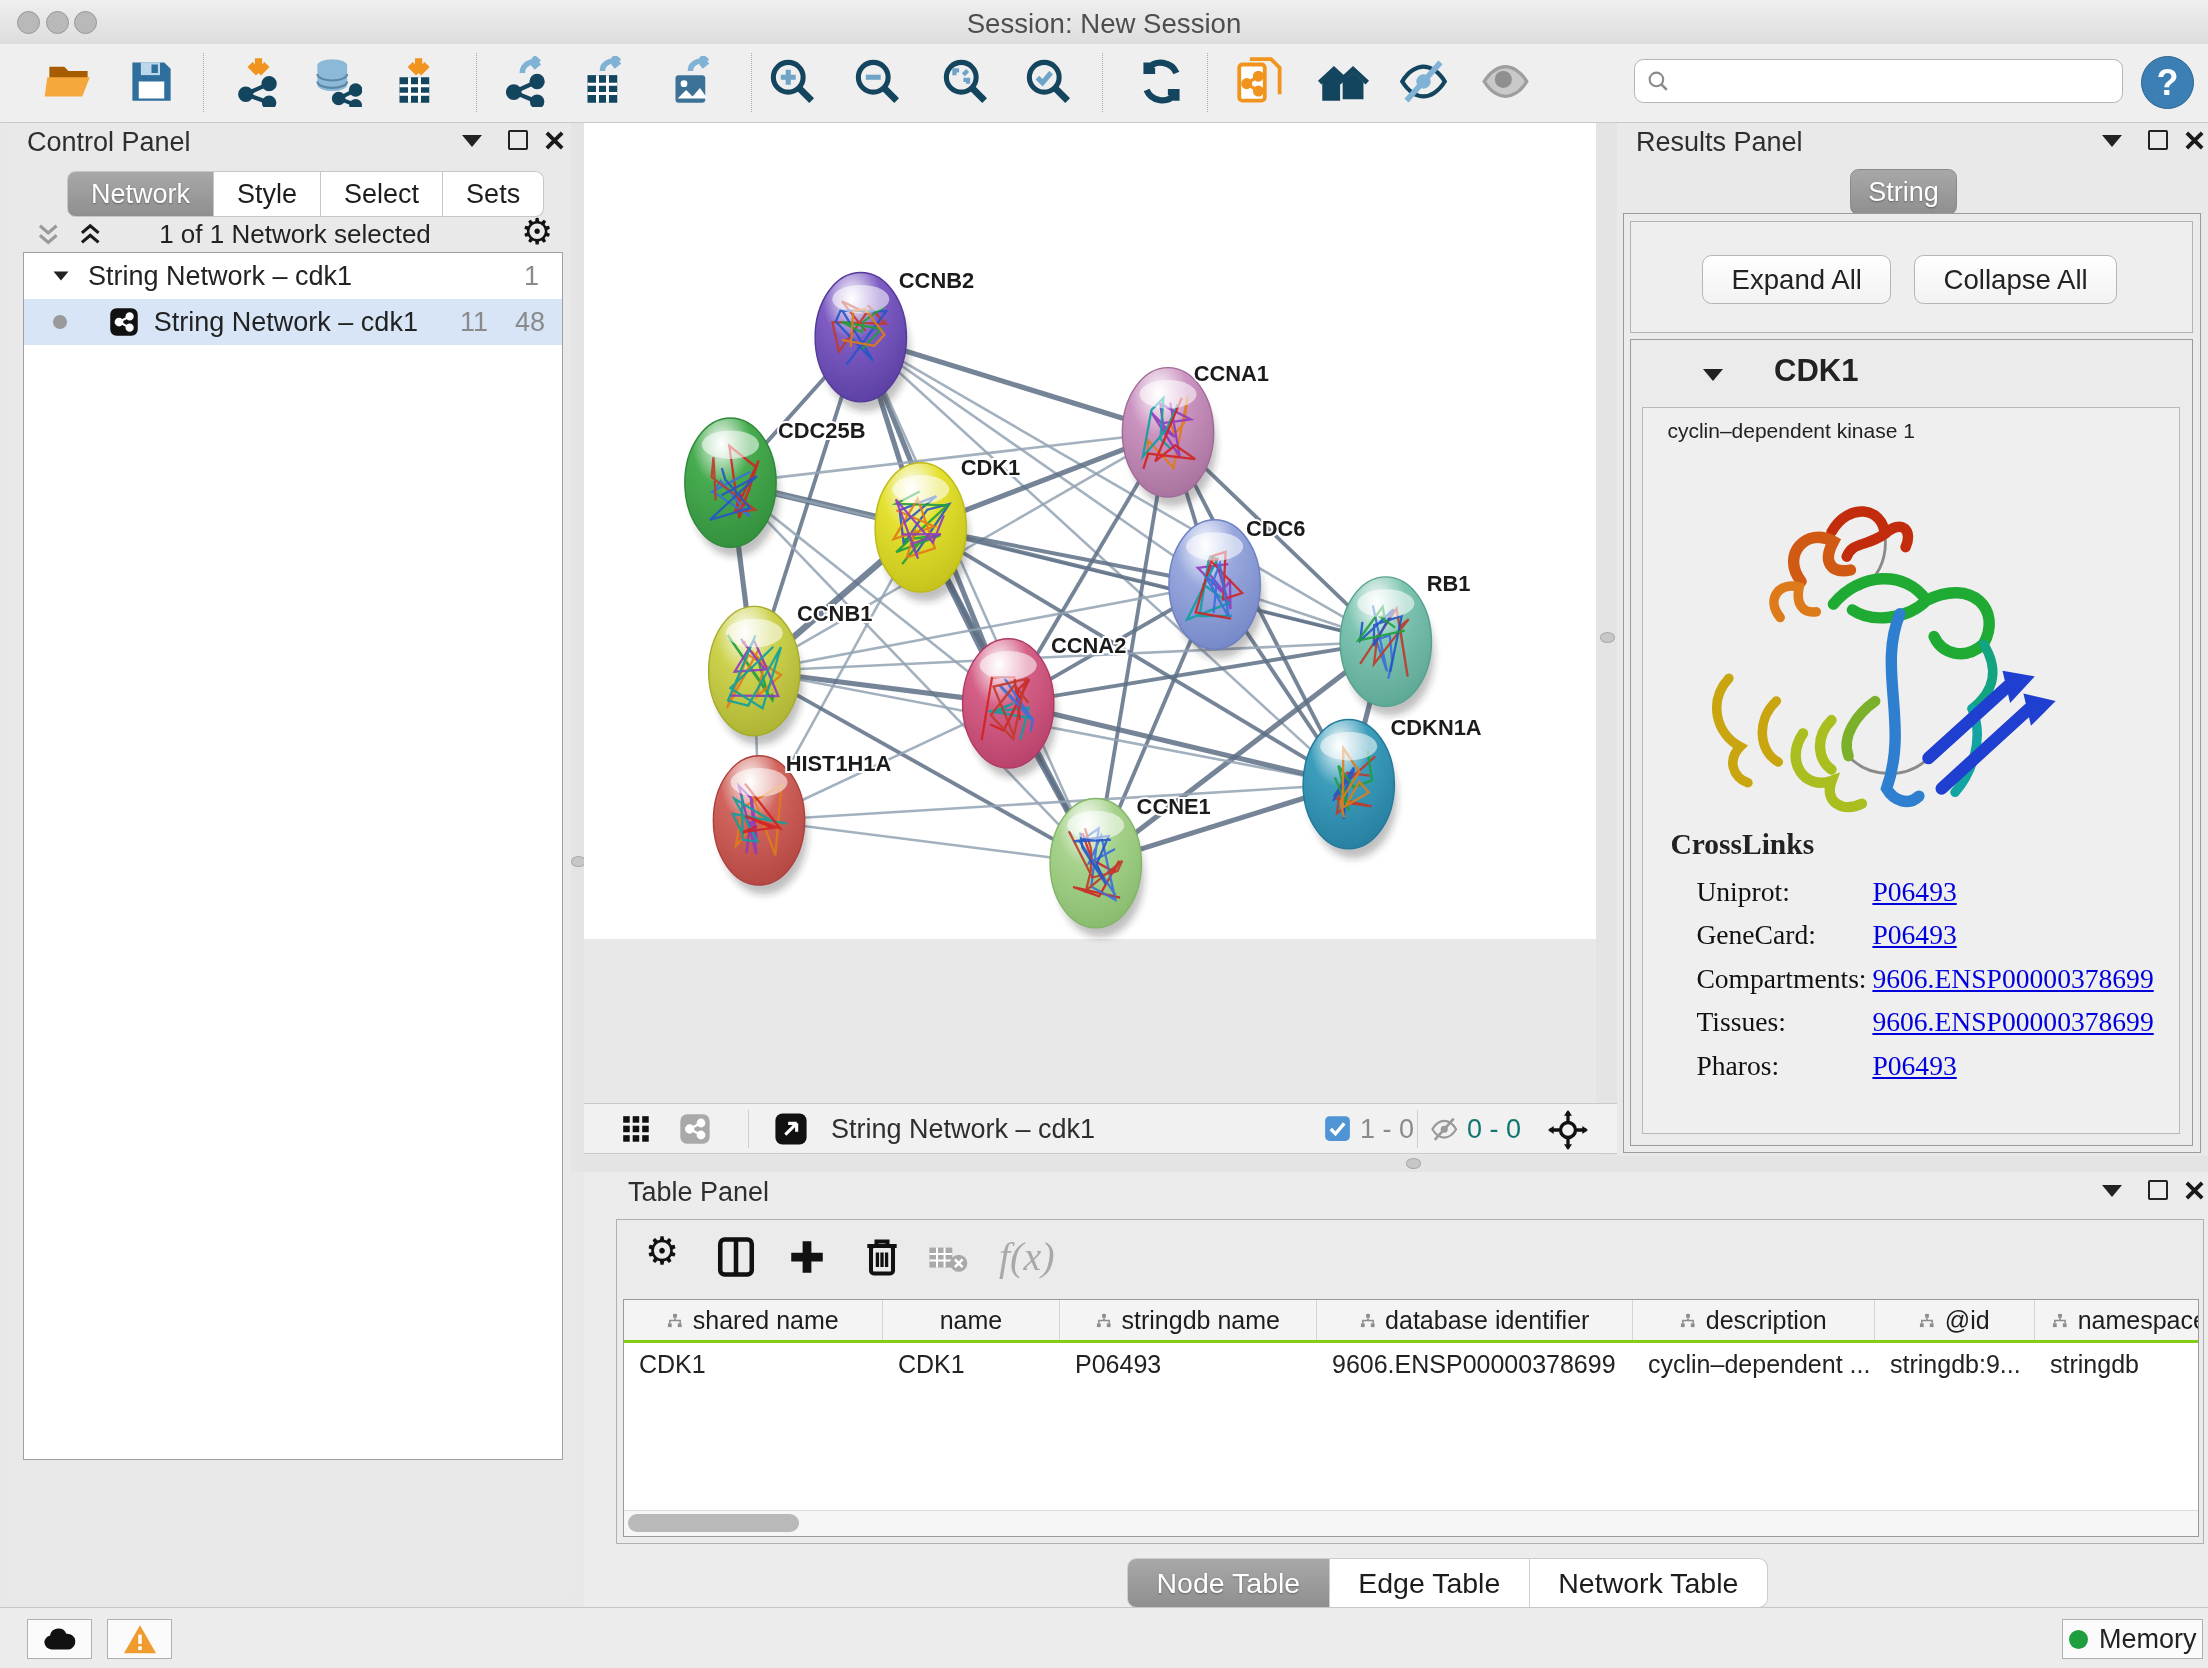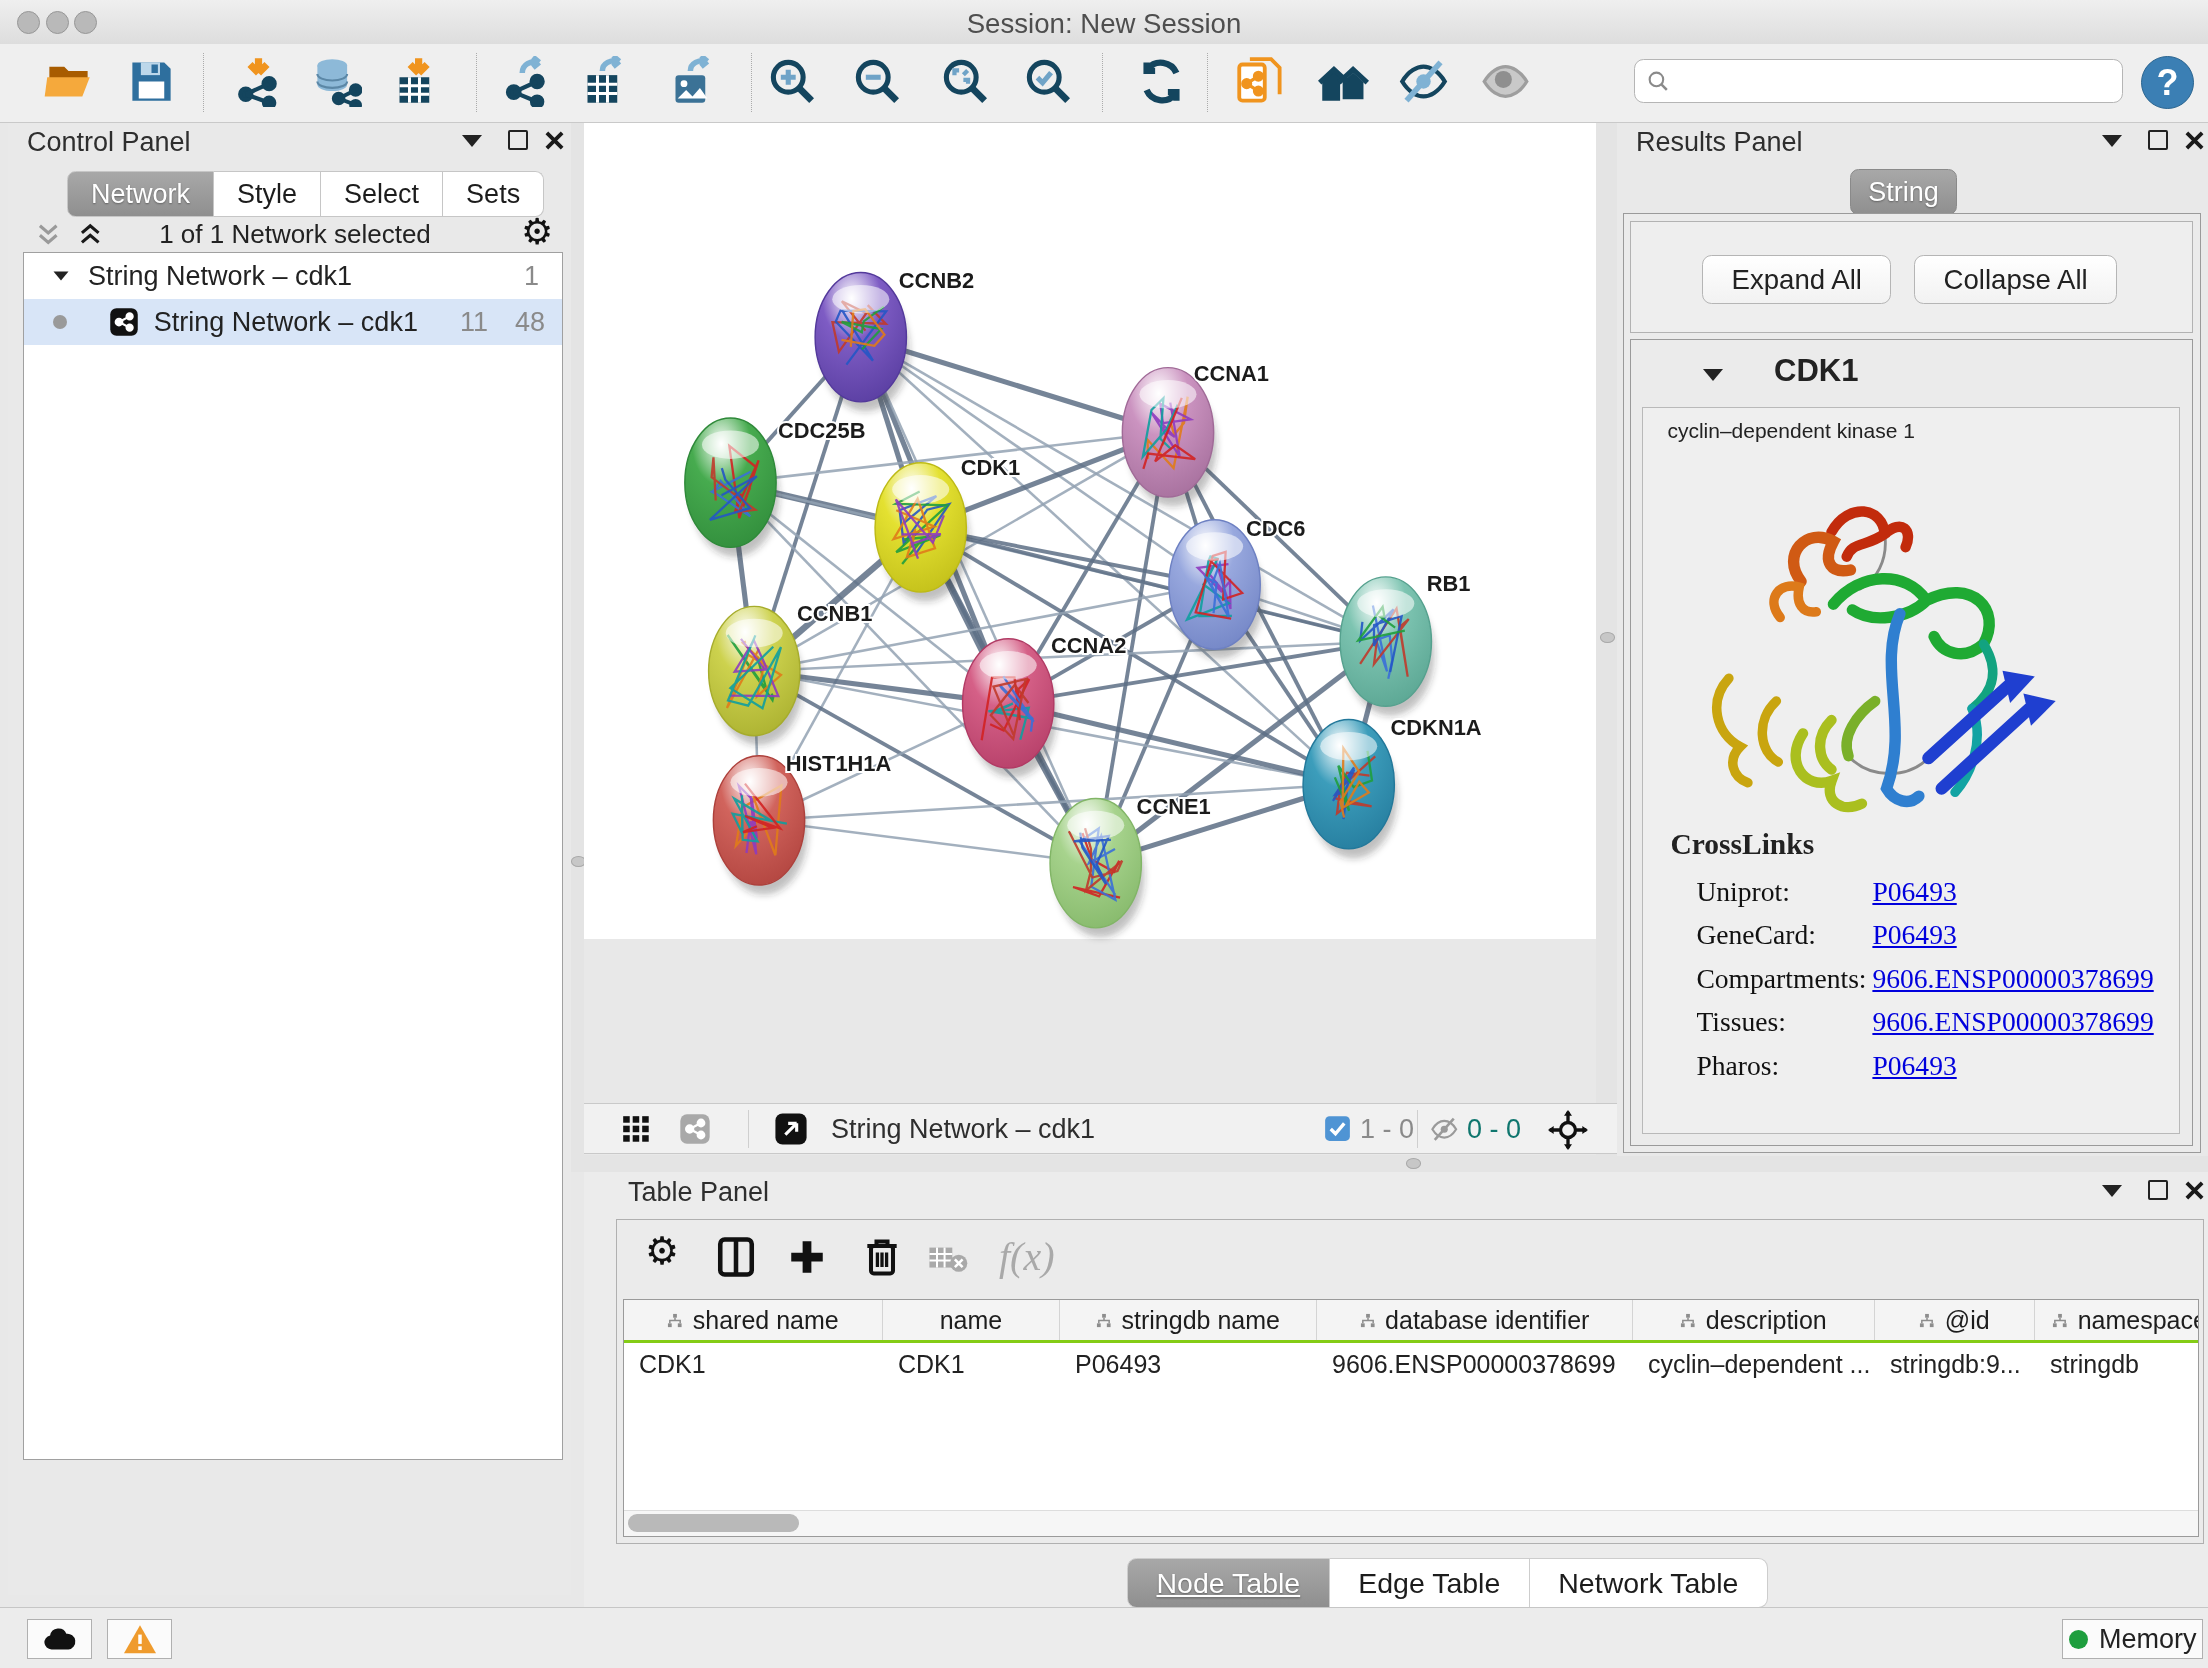--- a/index.html
+++ b/index.html
@@ -47,21 +47,21 @@
   
   .th{display:inline-flex;align-items:center;justify-content:center;gap:9.5px;height:40px;
     font-size:25px;color:#1d1d1d;border-right:1px solid #d4d4d4;background:#f4f4f4;
     box-sizing:border-box;overflow:hidden;white-space:nowrap;cursor:pointer;}
   .td{display:inline-block;height:42px;line-height:42px;font-size:25px;padding-left:15px;
     box-sizing:border-box;overflow:hidden;white-space:nowrap;}
   .bttab{display:inline-block;padding:7.6px 28.5px;font-size:28.5px;background:#fff;color:#1c1c1c;
     border:1px solid #cdcdcd;border-left:none;cursor:pointer;}
   .bttab:first-child{border-left:1px solid #cdcdcd;border-radius:9.5px 0 0 9.5px;}
   .bttab:last-child{border-radius:0 9.5px 9.5px 0;}
-  .bttab.on{background:linear-gradient(#a8a8a8,#8f8f8f);color:#fff;text-shadow:0 1px 1.9px rgba(0,0,0,.35);text-decoration:underline;}
+  .bttab.on{background:linear-gradient(#a8a8a8,#8f8f8f);color:#fff;text-shadow:0 1px 1.9px rgba(0,0,0,.35);}
   
   .rbtn{display:inline-block;background:linear-gradient(#ffffff,#f2f2f2);border:1px solid #b5b5b5;
     border-radius:9.5px;font-size:27.6px;padding:7.6px 28.5px;cursor:pointer;}
   .serif{font-family:"Liberation Serif",serif;}
   .xrow{display:flex;font-size:27.6px;margin-bottom:11.4px;}
   .xlabel{width:176px;color:#111;}
   .xval{color:#0000dd;text-decoration:underline;cursor:pointer;}
   
   .statusbar{position:absolute;left:0;top:1607px;width:100%;height:61px;background:#ececec;
     border-top:1px solid #c6c6c6;}

